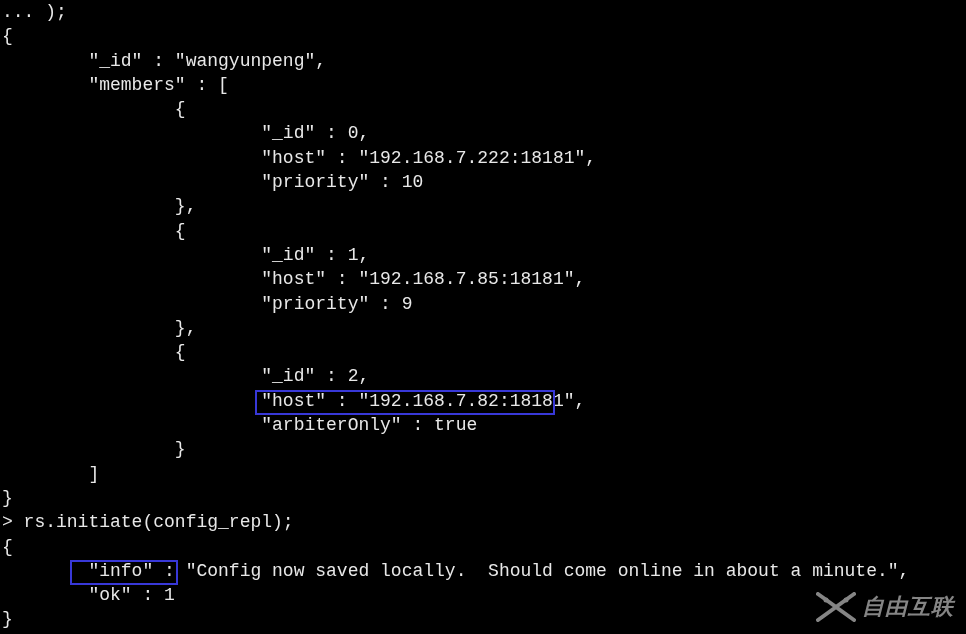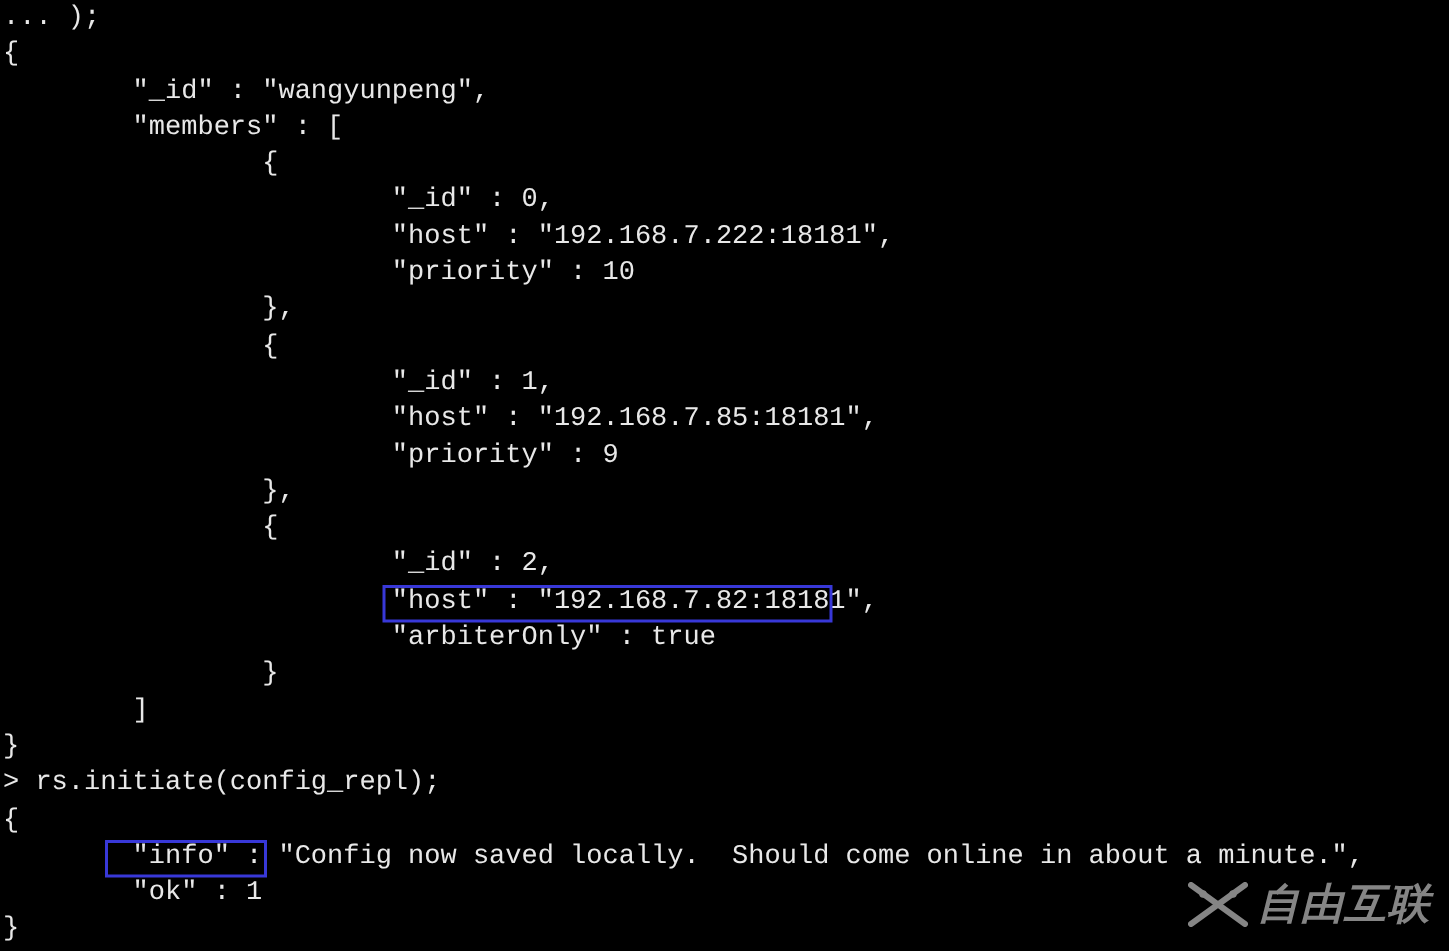--- a/index.html
+++ b/index.html
@@ -58,21 +58,21 @@
       width: 40px;
       height: 30px;
       position: relative;
     }
     .watermark-icon svg {
       width: 100%;
       height: 100%;
     }
     .watermark-text {
       font-family: "Microsoft YaHei", sans-serif;
-      font-size: 28px;
+      font-size: 22px;
       font-weight: bold;
       font-style: italic;
       color: #ccc;
       letter-spacing: 1px;
     }
   </style>
 </head>
 <body>
 
 <div class="terminal" id="terminal-content"><span class="line">... );</span><span class="line">{</span><span class="line">        "_id" : "wangyunpeng",</span><span class="line">        "members" : [</span><span class="line">                {</span><span class="line">                        "_id" : 0,</span><span class="line">                        "host" : "192.168.7.222:18181",</span><span class="line">                        "priority" : 10</span><span class="line">                },</span><span class="line">                {</span><span class="line">                        "_id" : 1,</span><span class="line">                        "host" : "192.168.7.85:18181",</span><span class="line">                        "priority" : 9</span><span class="line">                },</span><span class="line">                {</span><span class="line">                        "_id" : 2,</span><span class="line">                        "host" : "192.168.7.82:18181",</span><span class="line">                        "arbiterOnly" : true</span><span class="line">                }</span><span class="line">        ]</span><span class="line">}</span><span class="line">&gt; rs.initiate(config_repl);</span><span class="line">{</span><span class="line">        "info" : "Config now saved locally.  Should come online in about a minute.",</span><span class="line">        "ok" : 1</span><span class="line">}</span><span class="line">&gt; </span></div>

